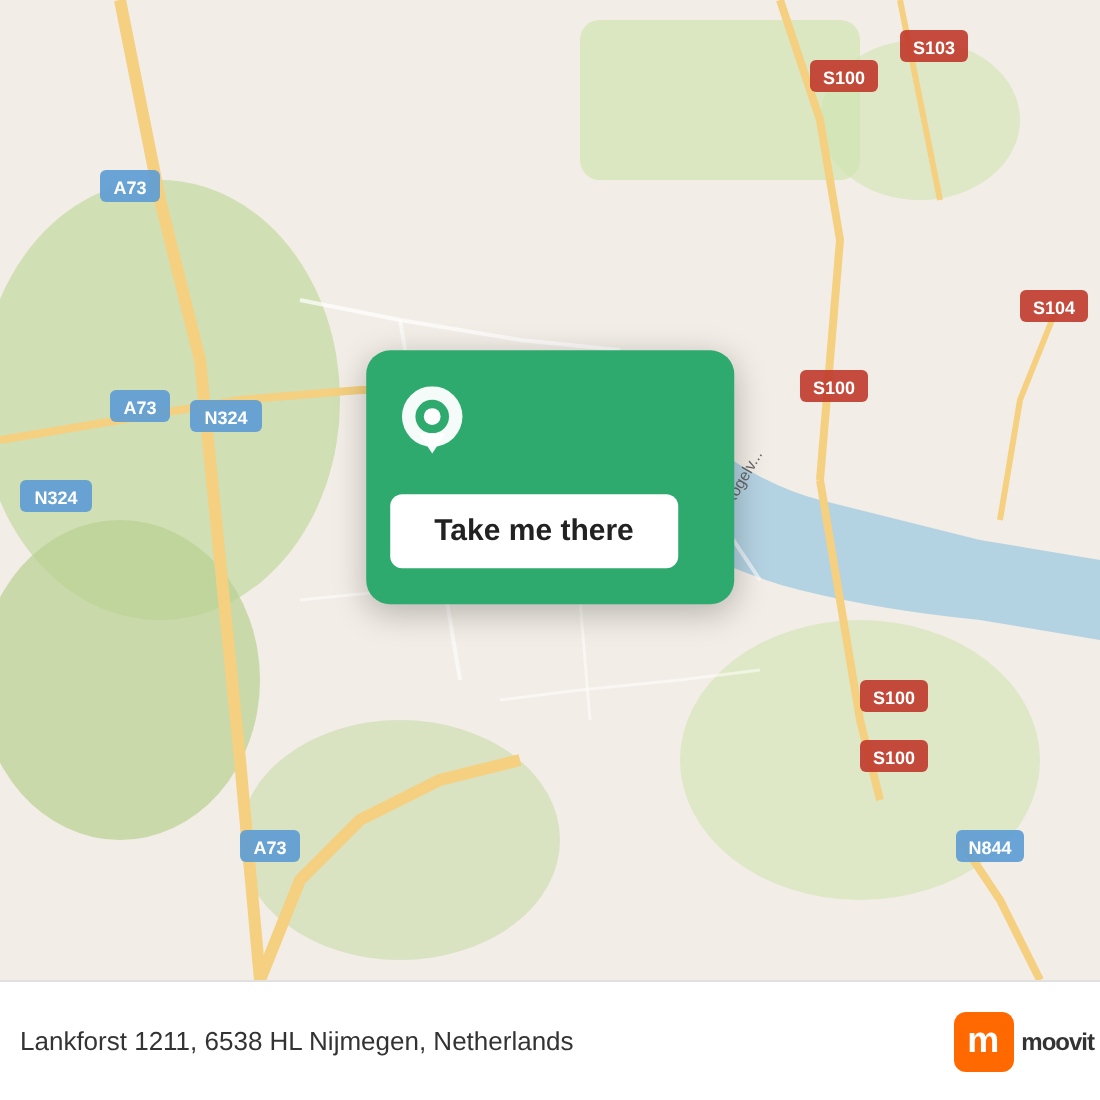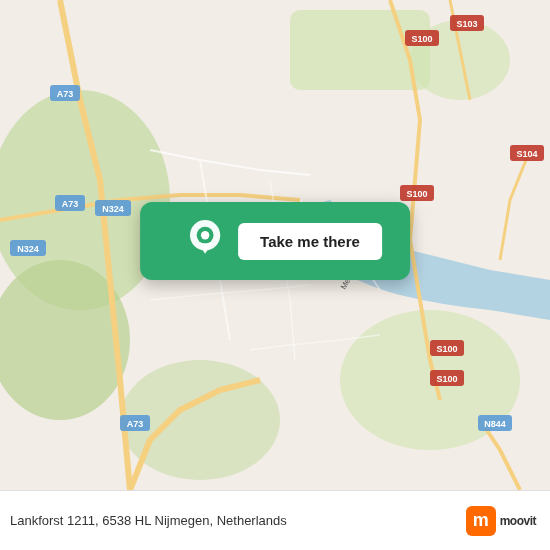--- a/index.html
+++ b/index.html
@@ -28,24 +28,23 @@
     }
 
     
     #location-card {
       position: absolute;
       top: 50%;
       left: 50%;
       transform: translate(-50%, -55%);
       background: #2eaa6e;
       border-radius: 12px;
-      padding: 18px 28px 18px 44px;
-      display: flex;
-      flex-direction: row;
-      align-items: center;
+      padding: 18px 28px 18px 12px;
+      display: flex;
+      flex-direction: column;
       gap: 12px;
       box-shadow: 0 4px 16px rgba(0,0,0,0.25);
       min-width: 180px;
     }
 
     #pin-icon {
       width: 42px;
       height: 42px;
     }
 
@@ -62,21 +61,21 @@
     }
 
     
     #bottom-bar {
       width: 550px;
       height: 60px;
       background: white;
       display: flex;
       align-items: center;
       justify-content: space-between;
-      padding: 0 14px 0 10px;
+      padding: 0 3px 0 10px;
       border-top: 1px solid #e0e0e0;
     }
 
     #address-text {
       font-size: 13px;
       color: #333;
       flex: 1;
     }
 
     #moovit-logo {

